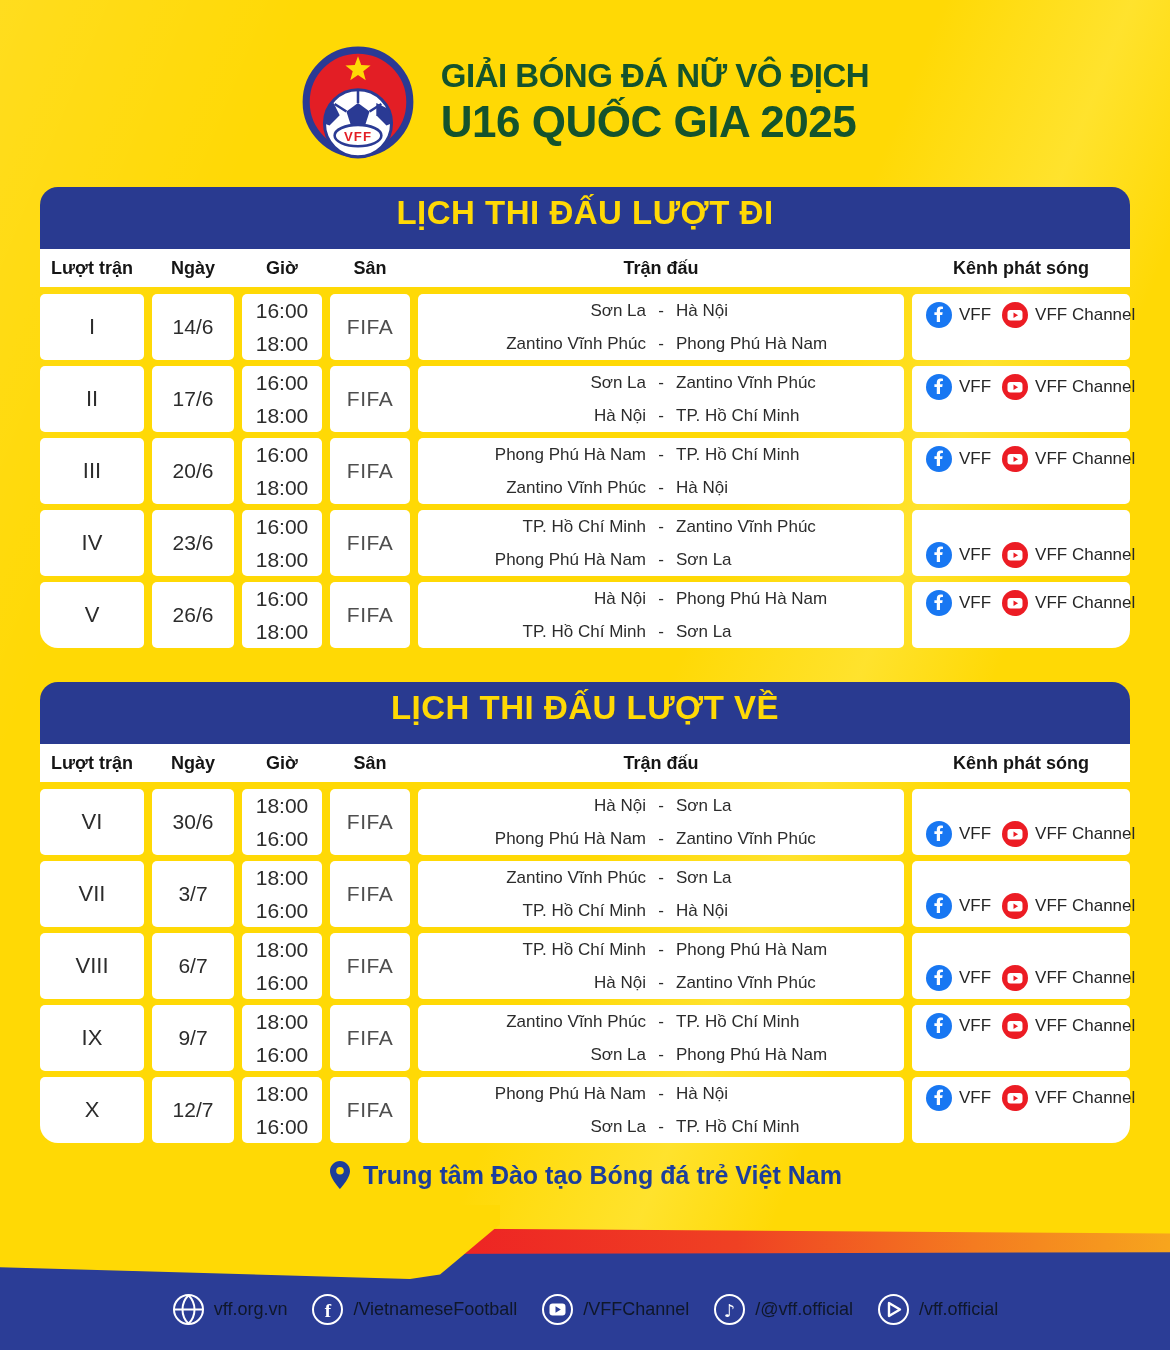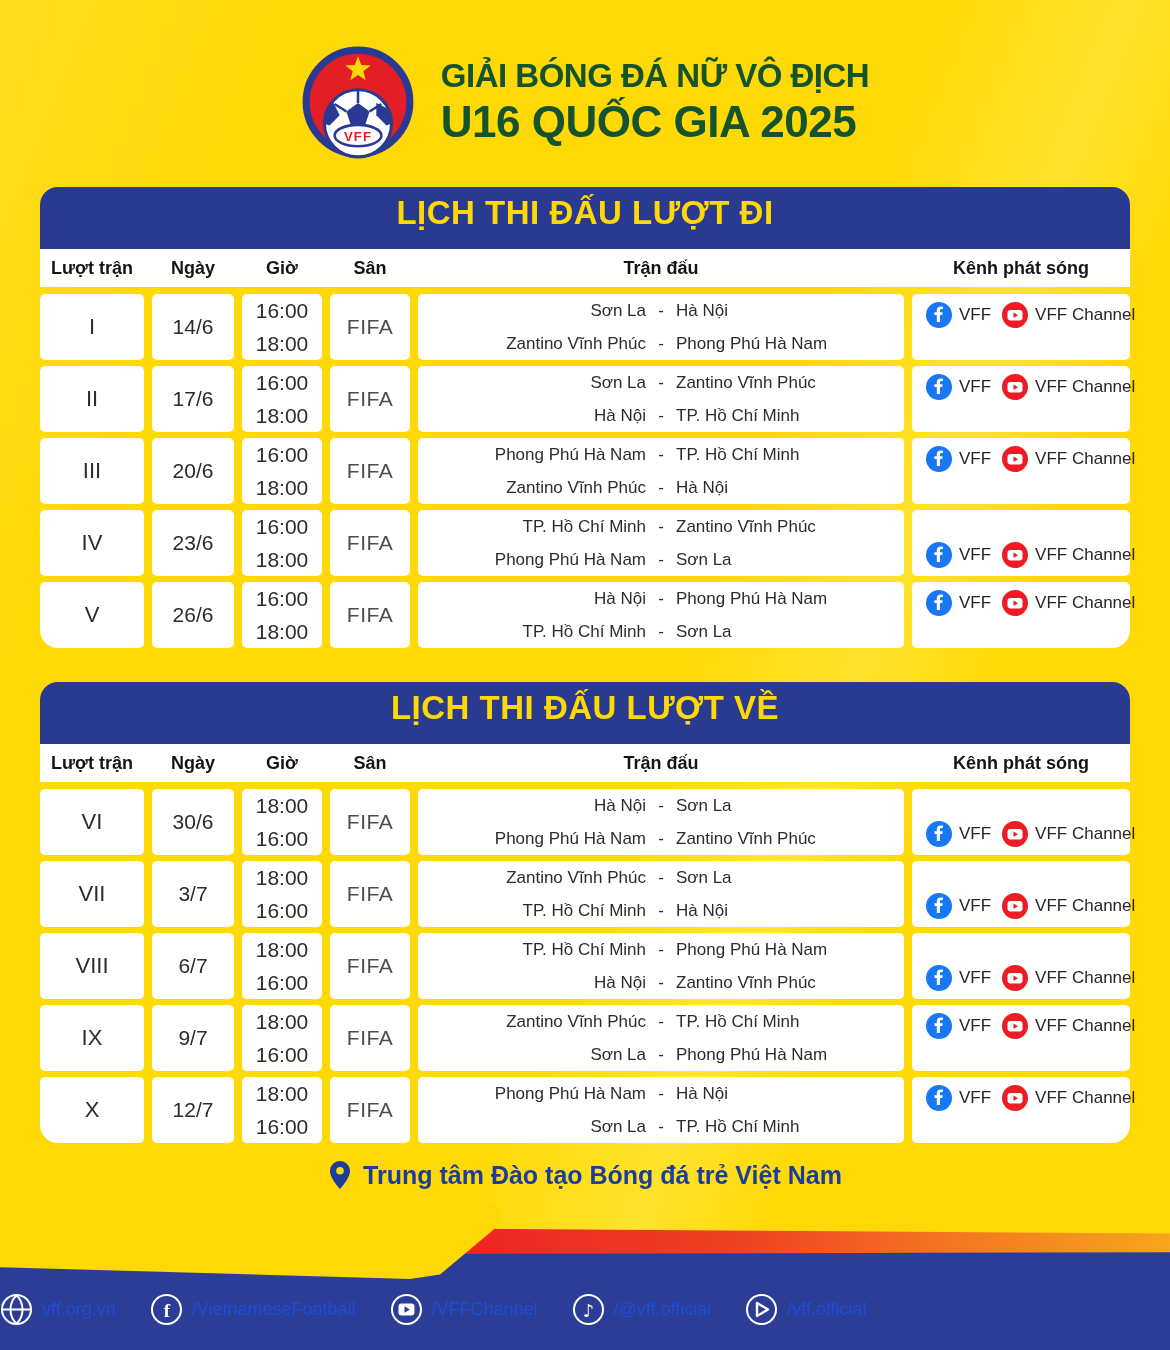--- a/index.html
+++ b/index.html
@@ -65,22 +65,22 @@
 
   
   .f-blue{position:absolute; left:0; right:0; top:1252px; bottom:0; background:#2B3D96;}
   .f-stripe{position:absolute; left:383px; top:1224px; width:787px; height:30px;
     background:linear-gradient(90deg,#ED1C24 0%, #EF4123 45%, #F47B20 75%, #F7A51D 100%);
     clip-path:polygon(0 14%, 100% 32%, 100% 94%, 0 100%);}
   .f-yellow{position:absolute; left:0; top:1205px; width:500px; height:74px; background:#FFD905;
     clip-path:polygon(0 0, 100% 0, 100% 26%, 88% 94%, 82% 100%, 0 84%);}
 
   
-  .social{position:absolute; top:1293px; left:0; right:0; display:flex; justify-content:flex-start;
-    align-items:center; gap:34px; color:#1d4ed8; font-size:18px;}
+  .social{position:absolute; top:1293px; left:0; right:0; display:flex; justify-content:center;
+    align-items:center; gap:24px; color:#0f172a; font-size:18px;}
   .soc{display:flex; align-items:center; gap:9px;}
   .soc .circ{width:33px; height:33px;}
 
   .fifa-caps{letter-spacing:0.5px;}
 </style>
 </head>
 <body>
 
 <svg width="0" height="0" style="position:absolute">
   <defs>

